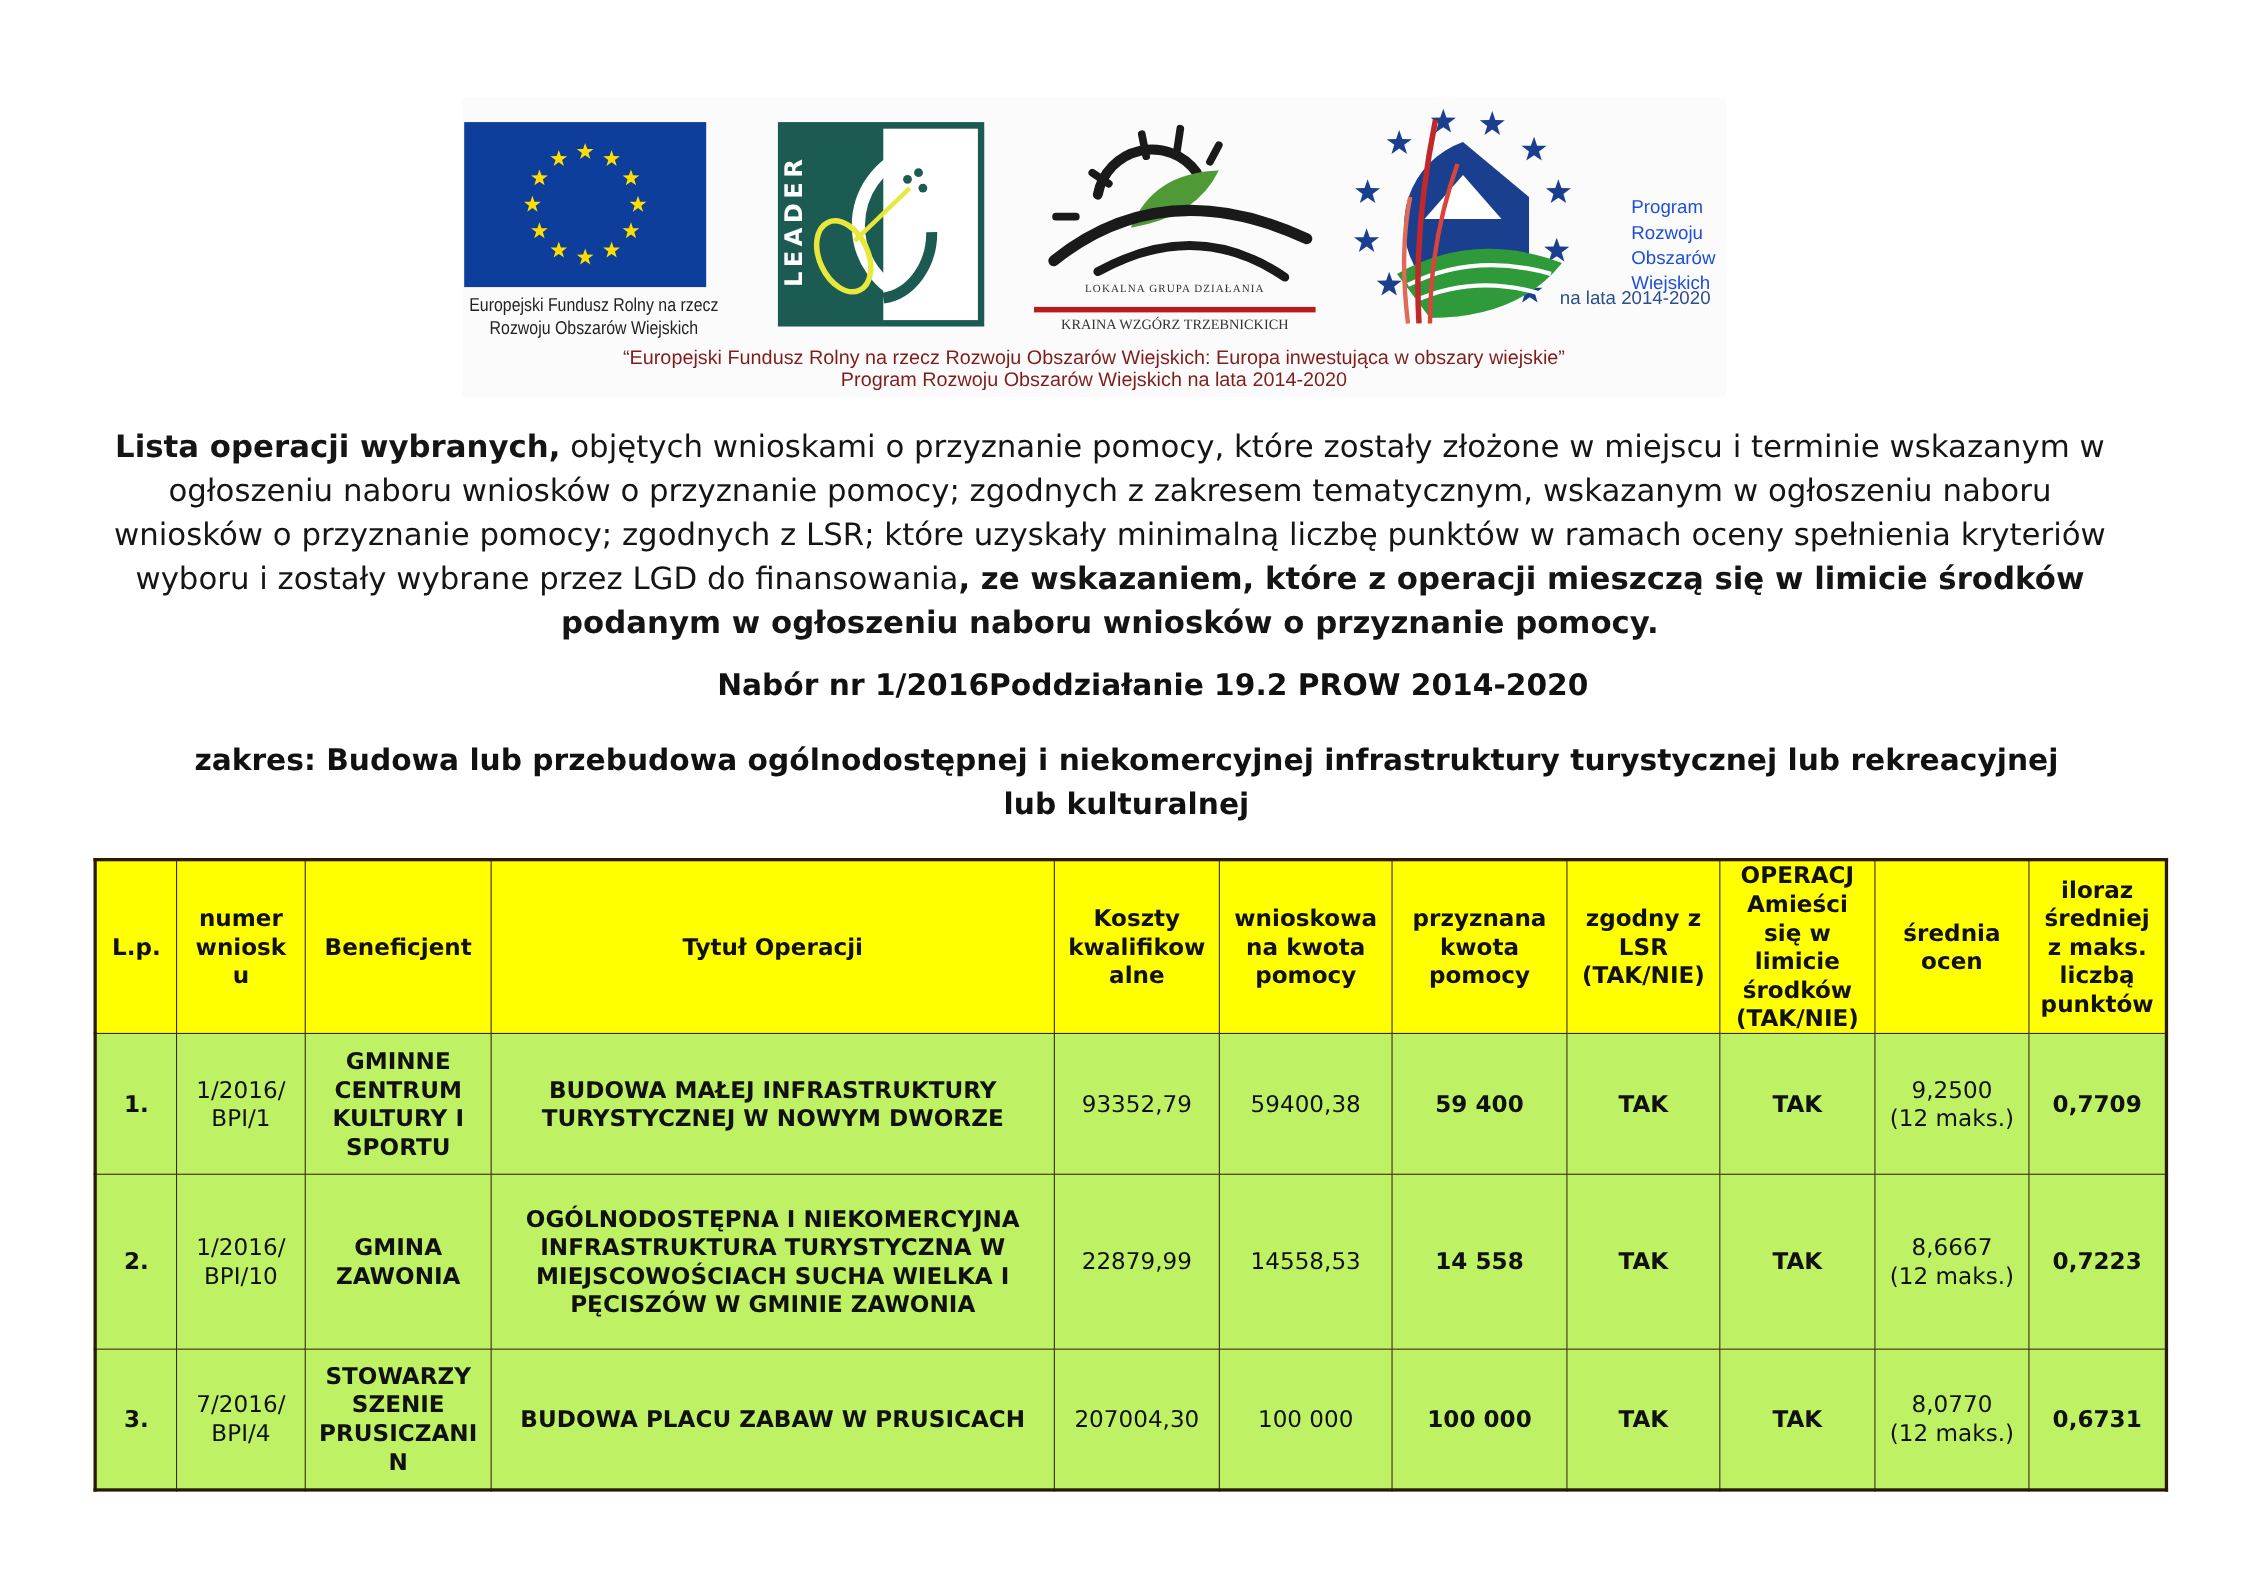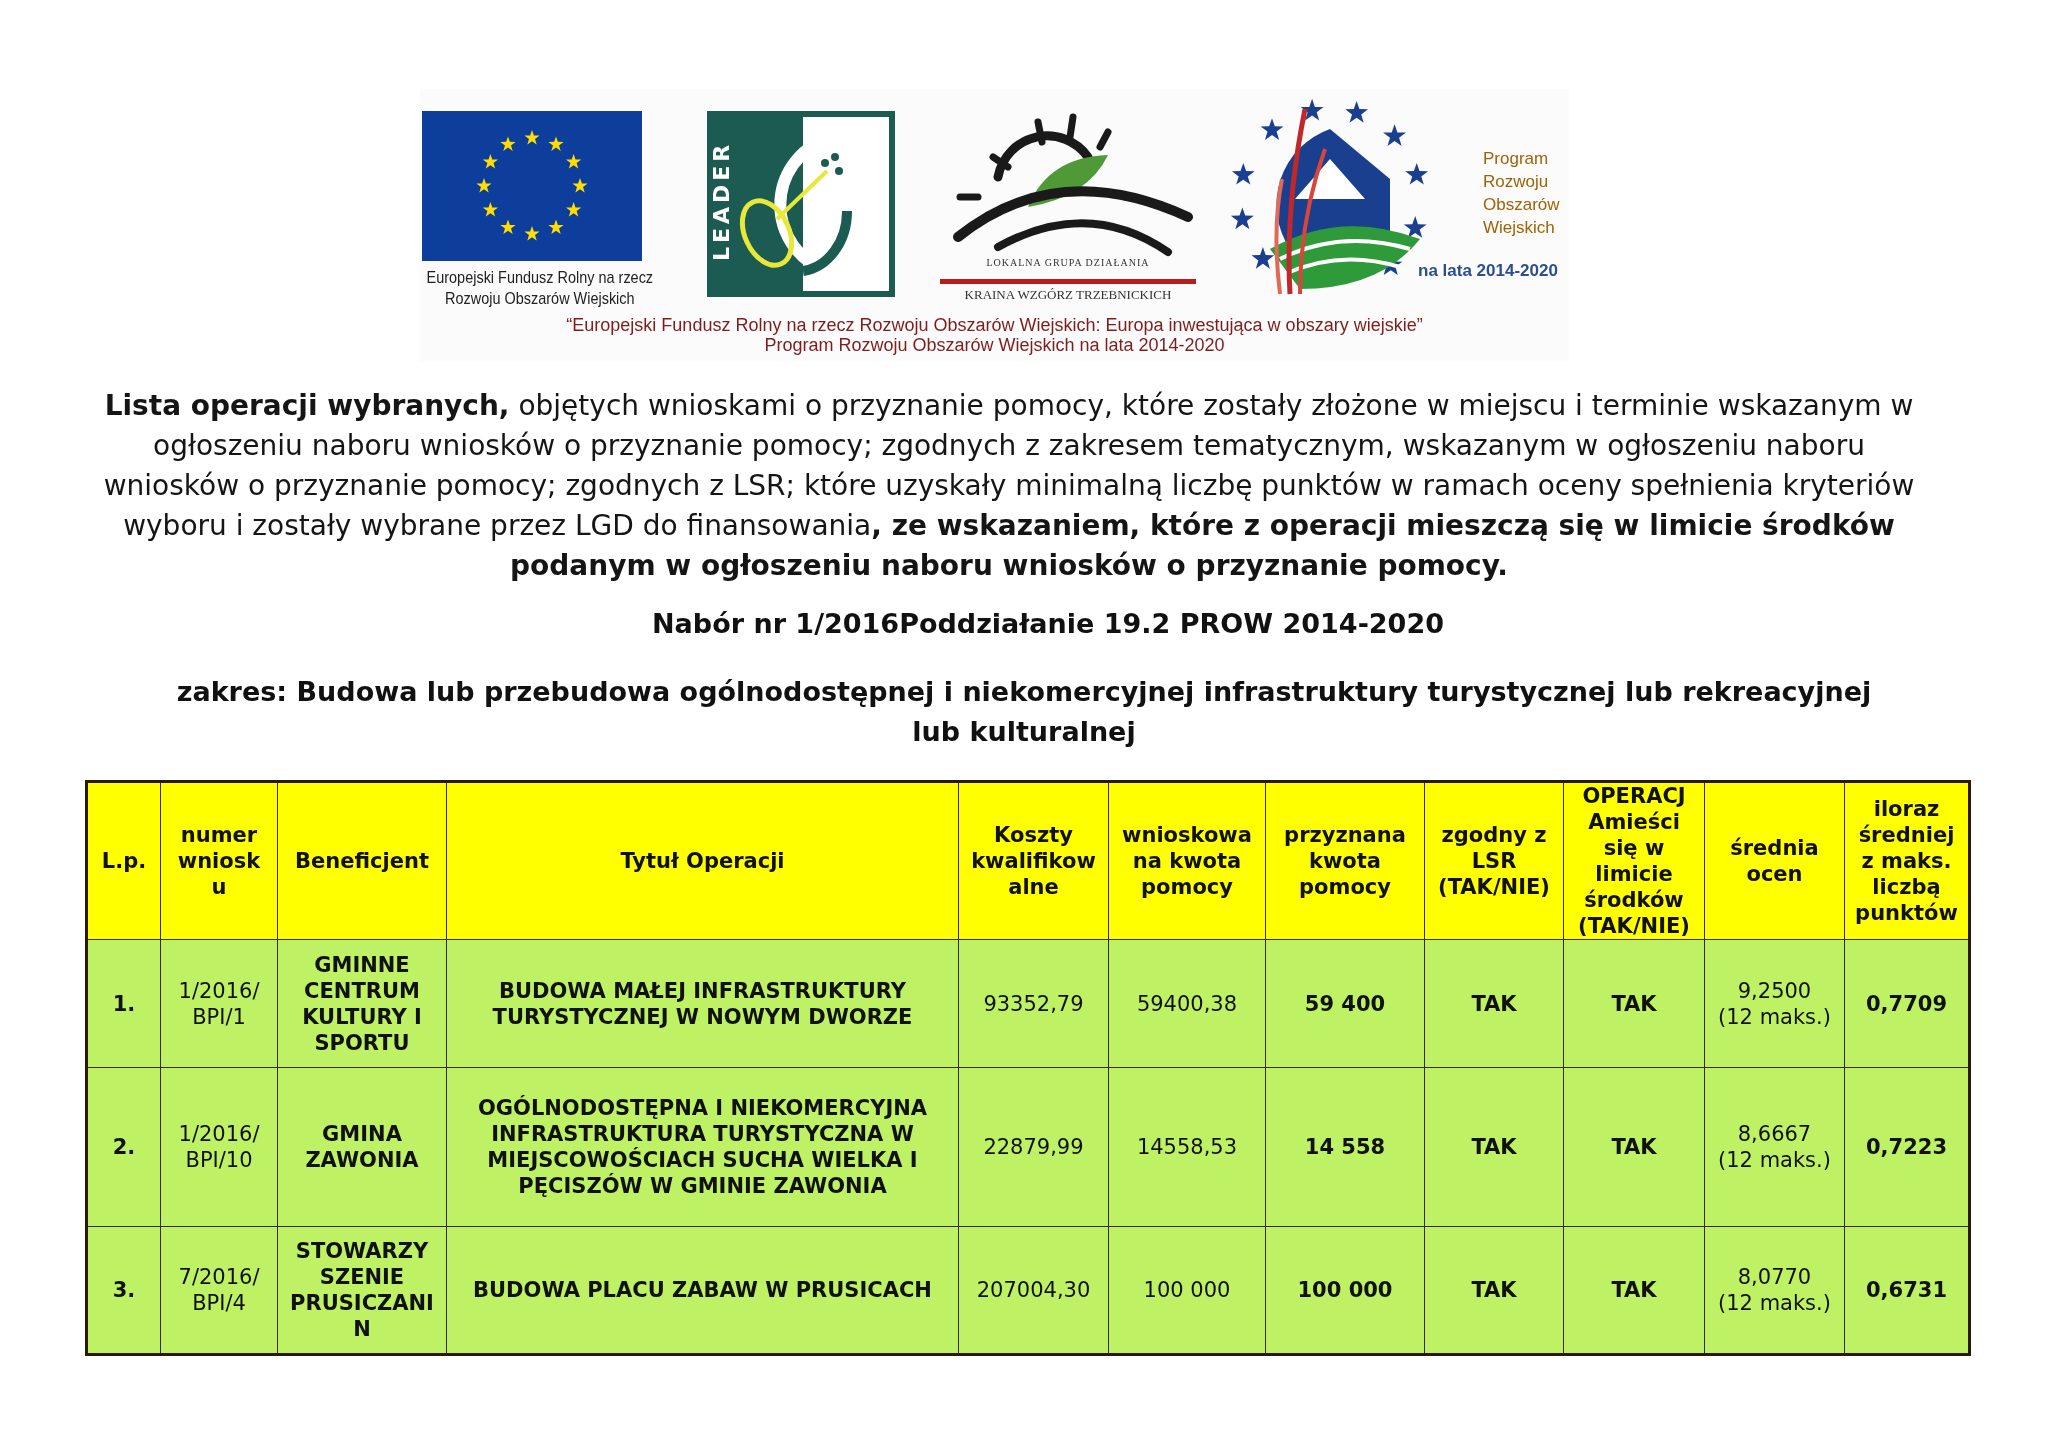--- a/index.html
+++ b/index.html
@@ -6,22 +6,22 @@
   body { width: 2048px; height: 1447px; position: relative; overflow: hidden; font-family: "DejaVu Sans", sans-serif; color: #111; }
   .logos { position: absolute; left: 420px; top: 89px; width: 1149px; height: 272px; background: #fbfbfb; }
   .eu-flag { position: absolute; left: 2px; top: 22px; width: 220px; height: 150px; background: #0e3e9c; }
   .eu-flag svg { width: 100%; height: 100%; }
   .eu-caption { position: absolute; left: 0; top: 178px; width: 240px; text-align: center; font-family: "Liberation Sans", sans-serif; font-size: 17px; line-height: 21px; color: #222; transform: scaleX(0.85); transform-origin: left top; width: 282px; }
   .leader { position: absolute; left: 287px; top: 22px; width: 188px; height: 186px; }
   .lgd { position: absolute; left: 518px; top: 8px; width: 260px; height: 200px; }
   .lgd-line1 { position: absolute; left: 520px; top: 168px; width: 256px; text-align: center; font-family: "Liberation Serif", serif; font-size: 10px; letter-spacing: 1px; color: #333; }
   .lgd-line2 { position: absolute; left: 520px; top: 190px; width: 256px; text-align: center; font-family: "Liberation Serif", serif; font-size: 13px; color: #333; border-top: 5px solid #b91c1c; padding-top: 3px; }
   .prow { position: absolute; left: 810px; top: 0px; width: 200px; height: 210px; }
-  .prow-text { position: absolute; left: 1063px; top: 58px; font-family: "Liberation Sans", sans-serif; font-size: 17px; line-height: 23px; color: #a16207; }
-  .prow-years { position: absolute; left: 998px; top: 172px; font-family: "Liberation Sans", sans-serif; font-size: 17px; color: #2b4e8f; font-weight: bold; }
+  .prow-text { position: absolute; left: 1063px; top: 88px; font-family: "Liberation Sans", sans-serif; font-size: 17px; line-height: 23px; color: #1d4ed8; }
+  .prow-years { position: absolute; left: 998px; top: 172px; font-family: "Liberation Sans", sans-serif; font-size: 17px; color: #2b4e8f; }
   .motto { position: absolute; left: 0; top: 226px; width: 100%; text-align: center; font-family: "Liberation Sans", sans-serif; font-size: 18px; line-height: 20px; color: #7f1d1d; }
   .intro { position: absolute; left: 100px; top: 386px; width: 1818px; text-align: center; font-size: 28px; line-height: 40px; color: #151515; }
   .intro b { font-weight: bold; }
   .nabor { position: absolute; left: 0; top: 608px; width: 100%; text-align: center; font-size: 27px; font-weight: bold; padding-left: 24px; }
   .zakres { position: absolute; left: 150px; top: 672px; width: 1748px; text-align: center; font-size: 27px; font-weight: bold; line-height: 40px; }
   table.ops { position: absolute; left: 85px; top: 780px; border-collapse: collapse; border: 3px solid #2a1a05; table-layout: fixed; }
   table.ops td, table.ops th { border: 1.5px solid #3a2a10; text-align: center; vertical-align: middle; padding: 0 6px; font-size: 21px; line-height: 26px; }
   table.ops thead th { background: #ffff00; font-weight: bold; height: 153px; }
   table.ops tbody td { background: #bef264; }
   table.ops tbody tr.r1 td { height: 127px; }

